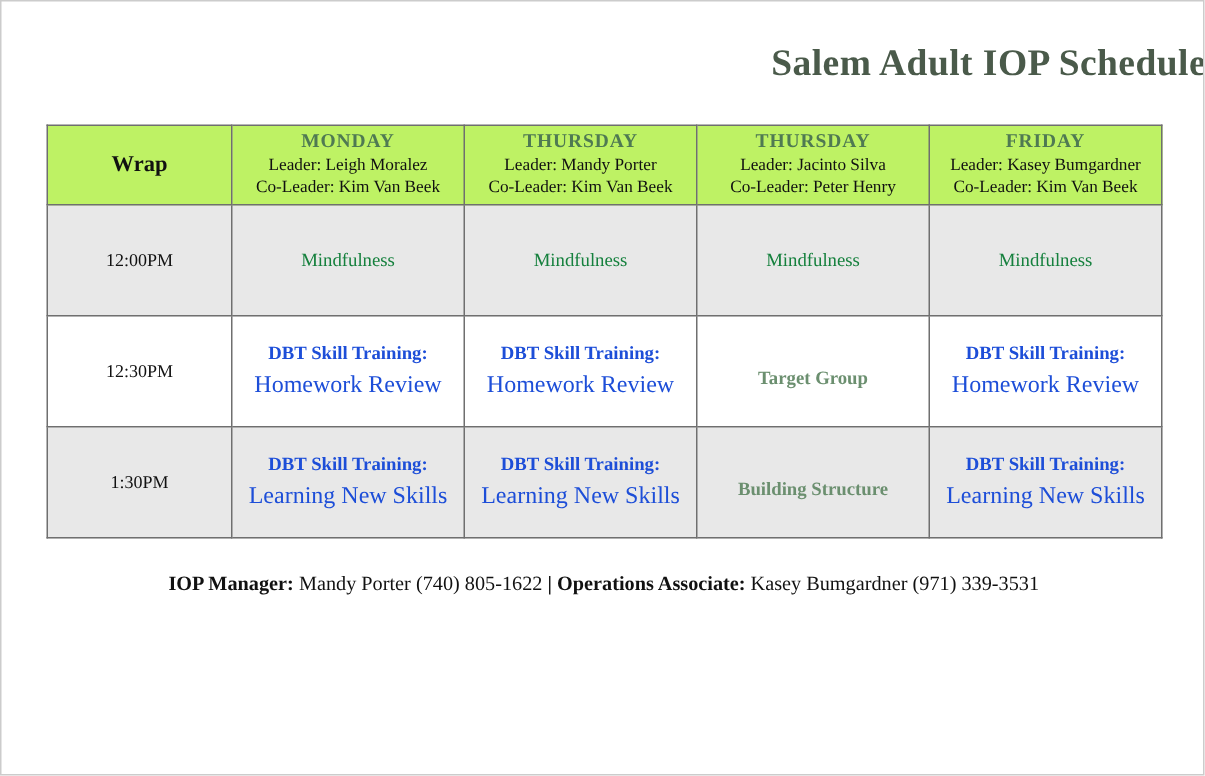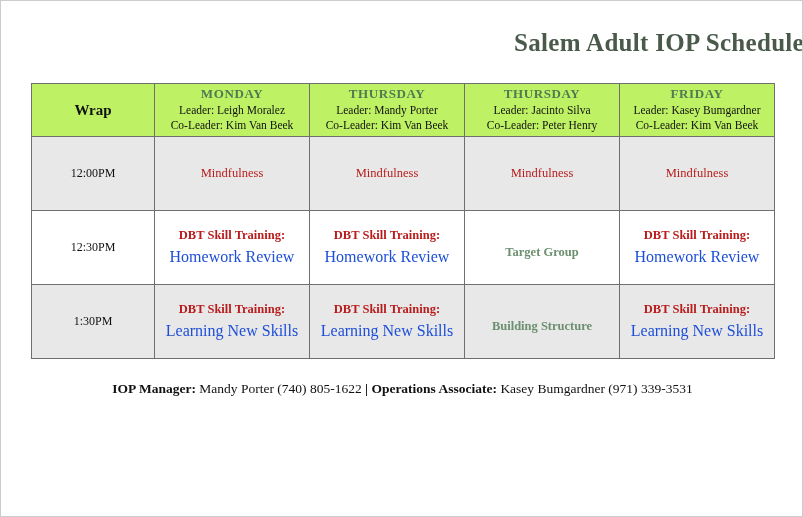--- a/index.html
+++ b/index.html
@@ -78,28 +78,28 @@
   tbody tr.plain td { background: #ffffff; }
   tbody td {
     height: 73px;
   }
   .time-cell {
     font-size: 12px;
     color: #111;
   }
   .cell-main {
     font-size: 12.5px;
-    color: #b91c1c;
+    color: #15803d;
     line-height: 1.5;
   }
   .cell-title {
     display: block;
     font-size: 12.5px;
     font-weight: bold;
-    color: #b91c1c;
+    color: #1d4ed8;
     line-height: 1.5;
   }
   .cell-sub {
     display: block;
     font-size: 16px;
     color: #1d4ed8;
     line-height: 1.5;
   }
   .cell-accent {
     font-size: 12.5px;

